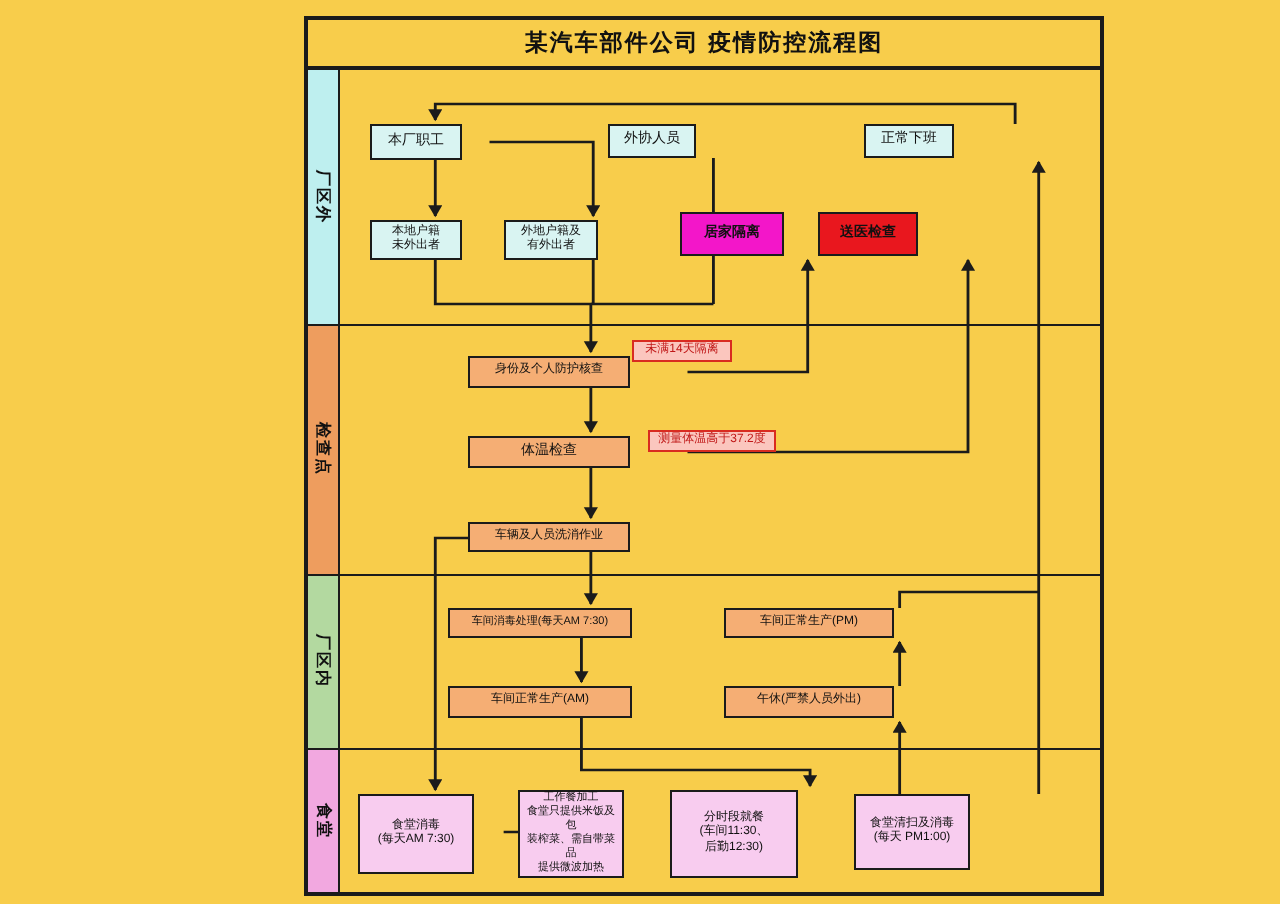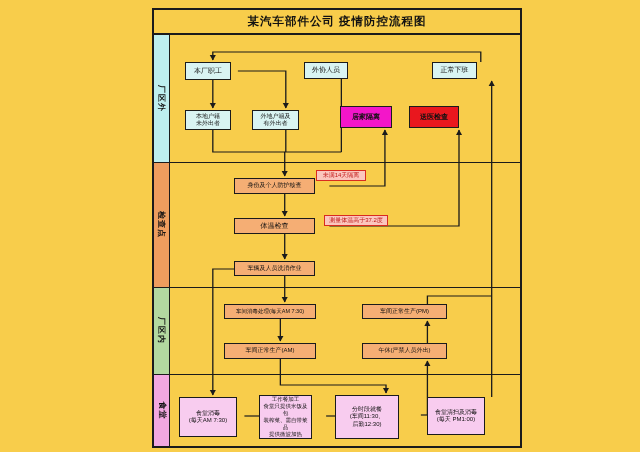--- a/index.html
+++ b/index.html
@@ -1,18 +1,18 @@
 <!DOCTYPE html>
 <html><head>
 <meta charset="utf-8">
 <style>
   html,body{margin:0;padding:0;}
   body{font-family:"Liberation Sans",sans-serif;}
   #stage{position:relative;width:640px;height:452px;background:#F8CD4B;overflow:hidden;}
-  #frame{position:absolute;left:152px;top:8px;width:370px;height:440px;border:2px solid #1b1b1b;box-sizing:border-box;}
+  #frame{position:absolute;left:152px;top:8px;width:400px;height:440px;border:2px solid #1b1b1b;box-sizing:border-box;}
   #title-bar{position:absolute;left:0;top:0;width:100%;height:25px;border-bottom:2px solid #1b1b1b;box-sizing:border-box;
     display:flex;align-items:center;justify-content:center;font-size:11.5px;font-weight:600;color:#111;letter-spacing:1px;}
   .lane-cell{position:absolute;left:0;width:16px;border-right:1.5px solid #1b1b1b;box-sizing:border-box;
     display:flex;align-items:center;justify-content:center;}
   .lane-cell span{display:block;transform:rotate(90deg);white-space:nowrap;font-size:8px;font-weight:bold;color:#111;letter-spacing:1px;}
   .lane1{top:25px;height:127px;background:#BEEFEF;}
   .lane2{top:152px;height:125px;background:#EE9D5E;}
   .lane3{top:277px;height:87px;background:#B3D9A0;}
   .lane4{top:364px;height:72px;background:#F2A8E0;}
   .divider{position:absolute;left:0;right:0;border-top:1.5px solid #1b1b1b;}

